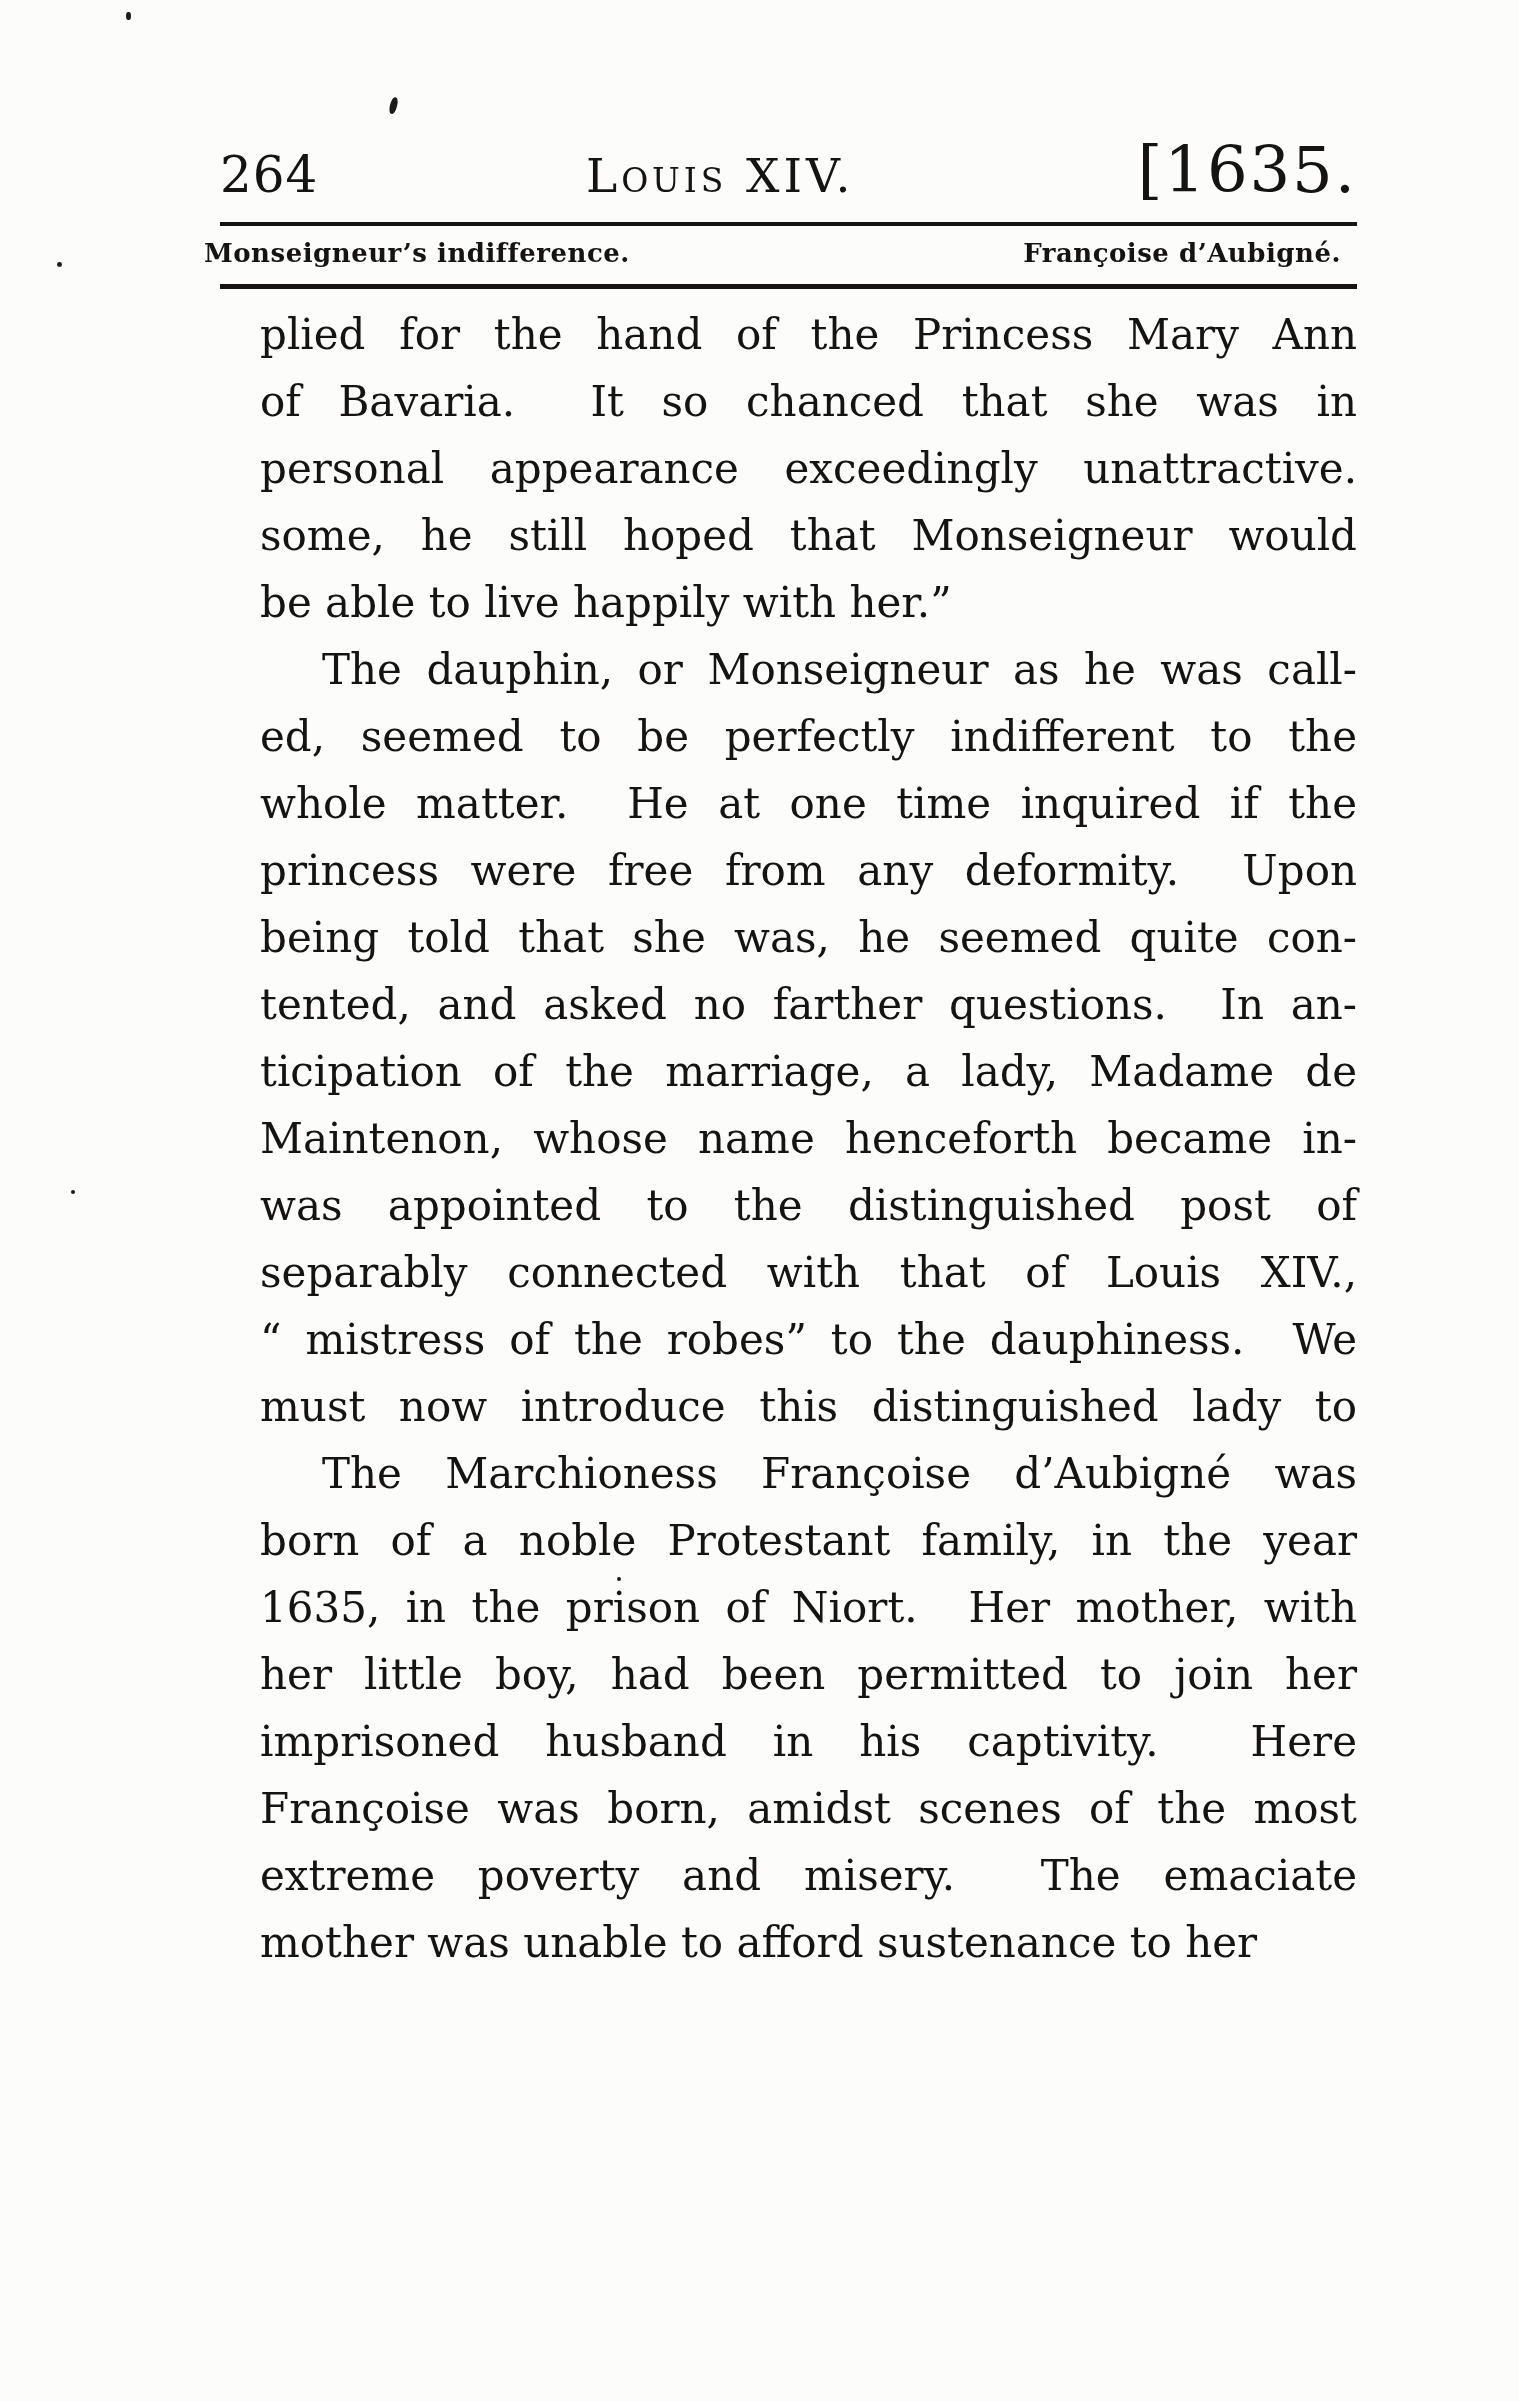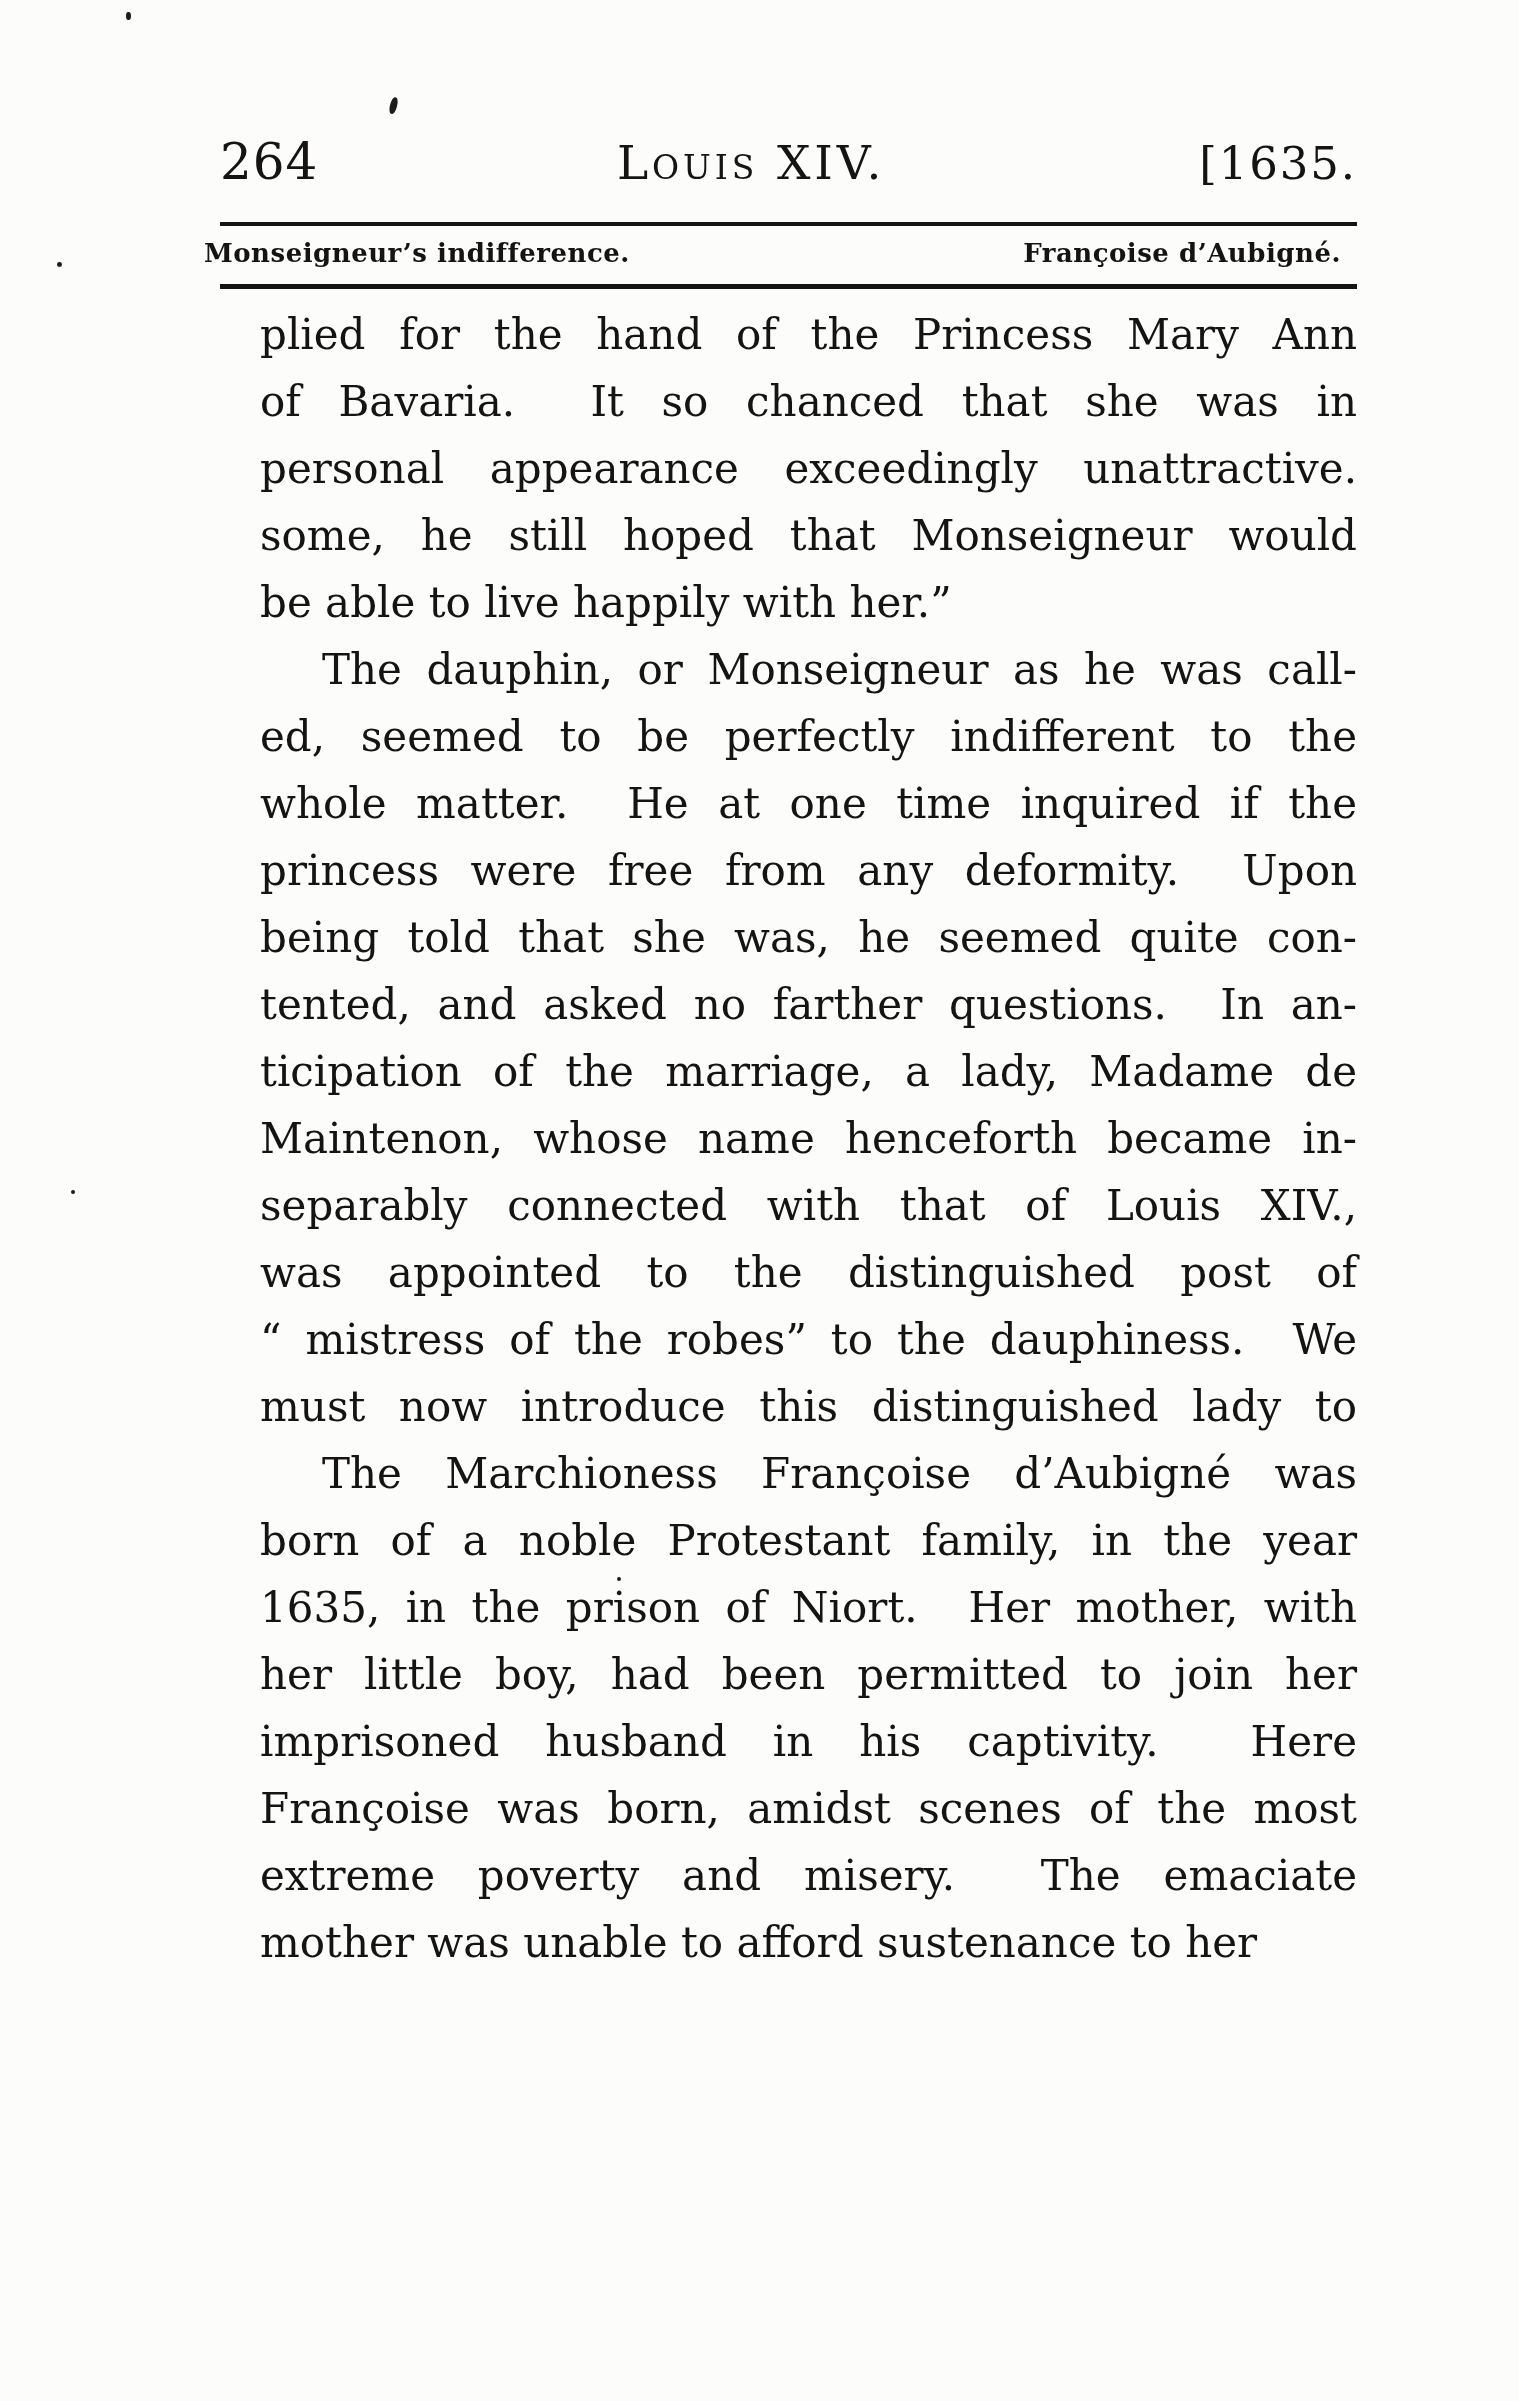--- a/index.html
+++ b/index.html
@@ -21,21 +21,21 @@
     display:flex;justify-content:space-between;align-items:baseline;
     line-height:1.1;
   }
   .page-num{font-size:50px;letter-spacing:1px;}
   .running-title{
     font-size:47px;
     font-variant-caps:small-caps;
     letter-spacing:3.9px;
     transform:translateX(-7.7px);
   }
-  .date-marker{font-size:45px;letter-spacing:1.9px;}
+  .date-marker{font-size:64px;letter-spacing:1.9px;}
   
   .rule{position:absolute;left:220px;width:1137px;background:var(--ink);}
   .rule-thin{top:222px;height:3.9px;}
   .rule-thick{top:284px;height:4.8px;}
   
   .running-row{
     position:absolute;left:204px;top:238px;width:1137px;
     display:flex;justify-content:space-between;align-items:baseline;
     font-size:26px;font-weight:bold;letter-spacing:0.5px;
     line-height:1.2;
@@ -85,22 +85,22 @@
       <div class="body-line">some, he still hoped that Monseigneur would</div>
       <div class="body-line para-end">be able to live happily with her.”</div>
       <div class="body-line indent">The dauphin, or Monseigneur as he was call-</div>
       <div class="body-line">ed, seemed to be perfectly indifferent to the</div>
       <div class="body-line">whole matter.  He at one time inquired if the</div>
       <div class="body-line">princess were free from any deformity.  Upon</div>
       <div class="body-line">being told that she was, he seemed quite con-</div>
       <div class="body-line">tented, and asked no farther questions.  In an-</div>
       <div class="body-line">ticipation of the marriage, a lady, Madame de</div>
       <div class="body-line">Maintenon, whose name henceforth became in-</div>
+      <div class="body-line">was appointed to the distinguished post of</div>
       <div class="body-line">separably connected with that of Louis XIV.,</div>
-      <div class="body-line">was appointed to the distinguished post of</div>
       <div class="body-line">“ mistress of the robes” to the dauphiness.  We</div>
       <div class="body-line">must now introduce this distinguished lady to</div>
       <div class="body-line indent">The Marchioness Françoise d’Aubigné was</div>
       <div class="body-line">born of a noble Protestant family, in the year</div>
       <div class="body-line">1635, in the prison of Niort.  Her mother, with</div>
       <div class="body-line">her little boy, had been permitted to join her</div>
       <div class="body-line">imprisoned husband in his captivity.  Here</div>
       <div class="body-line">Françoise was born, amidst scenes of the most</div>
       <div class="body-line">extreme poverty and misery.  The emaciate</div>
       <div class="body-line para-end">mother was unable to afford sustenance to her</div>

